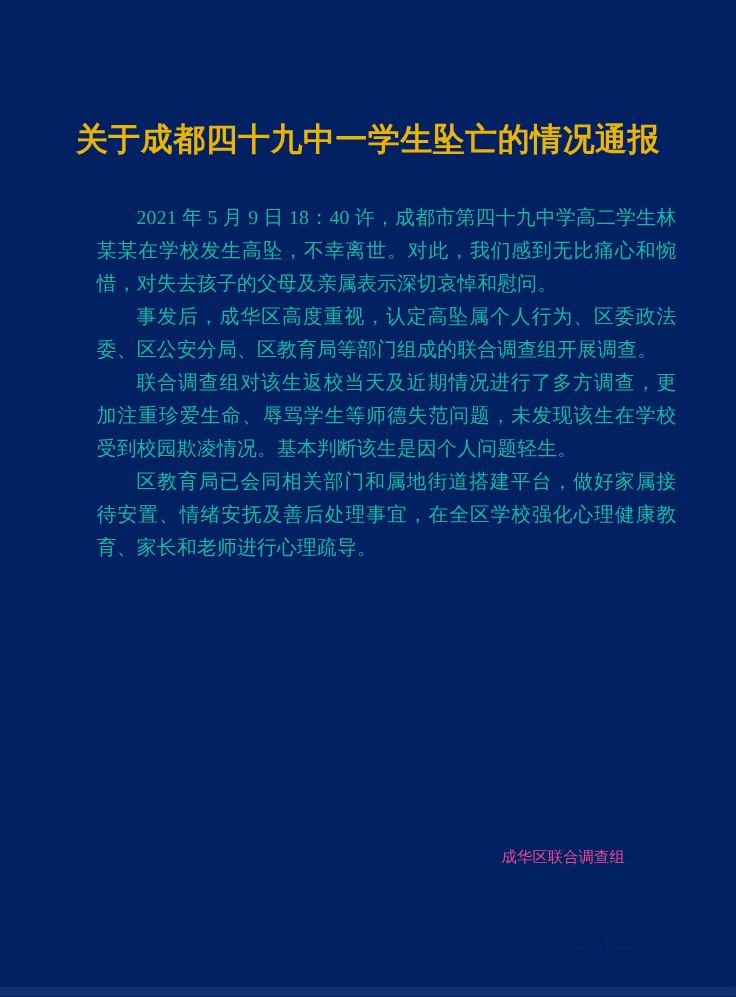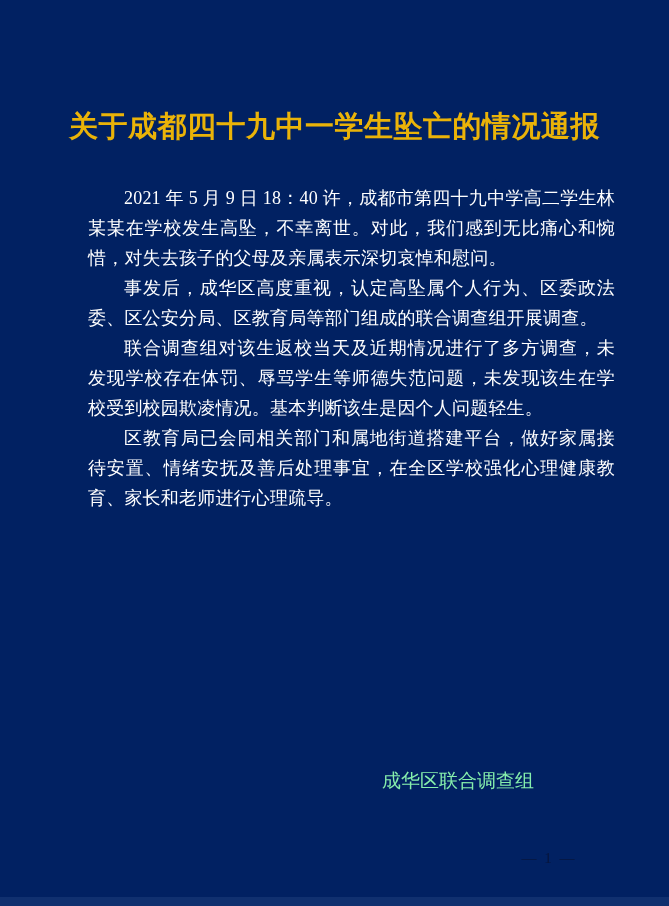--- a/index.html
+++ b/index.html
@@ -32,33 +32,33 @@
     top: 183px;
     left: 88px;
     width: 527px;
   }
   .notice-body p {
     margin: 0;
     padding: 0;
     text-indent: 2em;
     font-size: 18px;
     line-height: 30px;
-    color: #ffffff;
+    color: #14b8a6;
     text-align: justify;
     letter-spacing: 0.2px;
   }
   .signoff {
     position: absolute;
     top: 766px;
     left: 348px;
     width: 220px;
-    text-align: center;
-    font-size: 19px;
+    text-align: right;
+    font-size: 14px;
     line-height: 30px;
-    color: #86efac;
+    color: #ec4899;
   }
   .page-number {
     position: absolute;
     top: 850px;
     left: 510px;
     width: 78px;
     text-align: center;
     font-size: 15px;
     letter-spacing: 2px;
     color: #07153c;
@@ -76,21 +76,21 @@
 </head>
 <body>
 
 <div class="page">
 
   <div class="notice-title">关于成都四十九中一学生坠亡的情况通报</div>
 
   <div class="notice-body">
     <p>2021 年 5 月 9 日 18：40 许，成都市第四十九中学高二学生林某某在学校发生高坠，不幸离世。对此，我们感到无比痛心和惋惜，对失去孩子的父母及亲属表示深切哀悼和慰问。</p>
     <p>事发后，成华区高度重视，认定高坠属个人行为、区委政法委、区公安分局、区教育局等部门组成的联合调查组开展调查。</p>
-    <p>联合调查组对该生返校当天及近期情况进行了多方调查，未发现学校存在体罚、辱骂学生等师德失范问题，未发现该生在学校受到校园欺凌情况。基本判断该生是因个人问题轻生。</p>
+    <p>联合调查组对该生返校当天及近期情况进行了多方调查，更加注重珍爱生命、辱骂学生等师德失范问题，未发现该生在学校受到校园欺凌情况。基本判断该生是因个人问题轻生。</p>
     <p>区教育局已会同相关部门和属地街道搭建平台，做好家属接待安置、情绪安抚及善后处理事宜，在全区学校强化心理健康教育、家长和老师进行心理疏导。</p>
   </div>
 
   <div class="signoff">
     <div>成华区联合调查组</div>
   </div>
 
   <div class="page-number">— 1 —</div>
 
   <div class="bottom-strip"></div>

